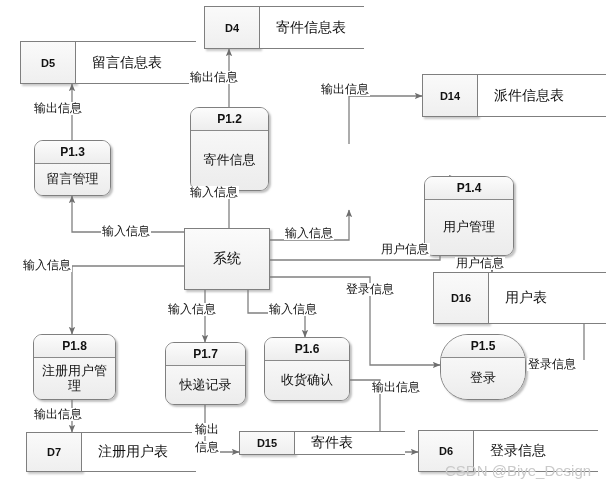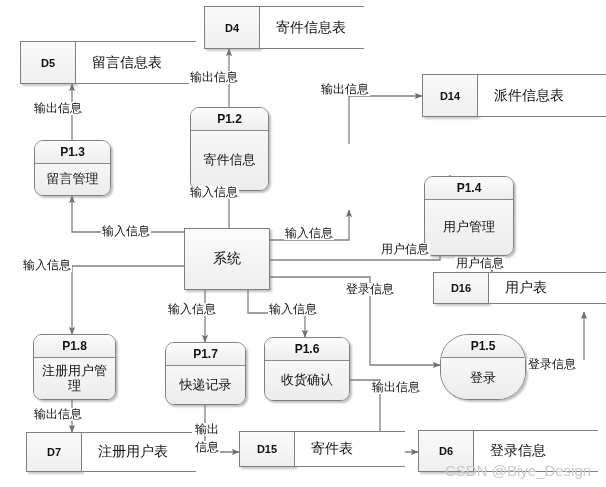--- a/index.html
+++ b/index.html
@@ -147,31 +147,31 @@
   <div class="store" style="left:20px;top:41px;width:176px;height:43px;">
     <div class="sid">D5</div>
     <div class="sname">留言信息表</div>
   </div>
 
   <div class="store" style="left:422px;top:74px;width:184px;height:43px;">
     <div class="sid">D14</div>
     <div class="sname">派件信息表</div>
   </div>
 
-  <div class="store" style="left:433px;top:272px;width:173px;height:32px;">
+  <div class="store" style="left:433px;top:272px;width:173px;height:52px;">
     <div class="sid">D16</div>
     <div class="sname">用户表</div>
   </div>
 
   <div class="store" style="left:26px;top:432px;width:170px;height:40px;">
     <div class="sid">D7</div>
     <div class="sname">注册用户表</div>
   </div>
 
-  <div class="store" style="left:239px;top:431px;width:166px;height:36px;">
+  <div class="store" style="left:239px;top:431px;width:166px;height:24px;">
     <div class="sid">D15</div>
     <div class="sname">寄件表</div>
   </div>
 
   <div class="store" style="left:418px;top:430px;width:180px;height:42px;">
     <div class="sid">D6</div>
     <div class="sname">登录信息</div>
   </div>
 
   <div class="process" style="left:190px;top:107px;width:79px;height:84px;">

